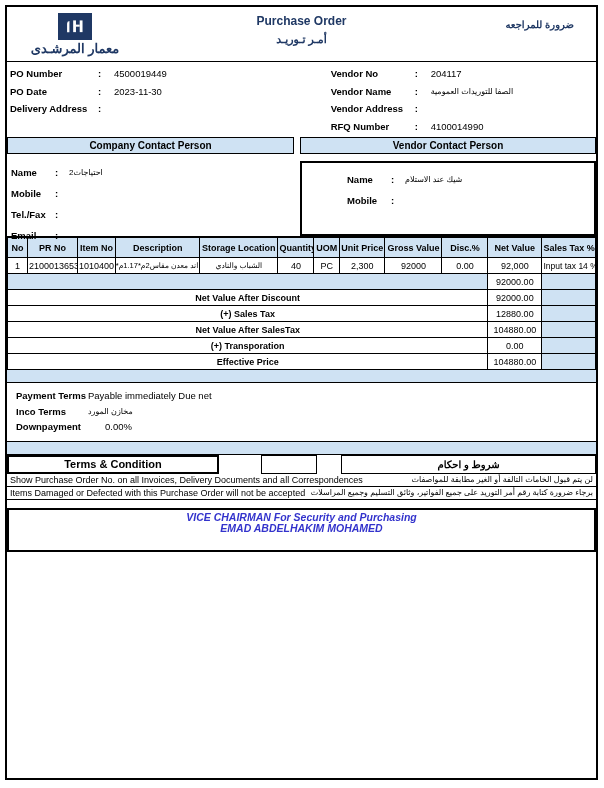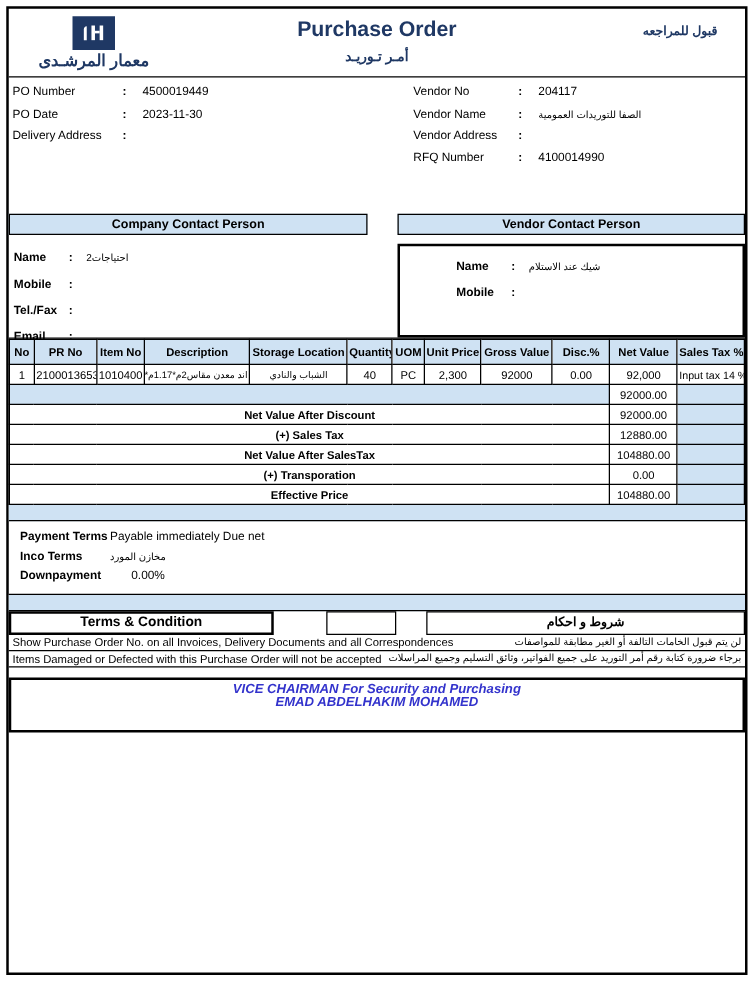--- a/index.html
+++ b/index.html
@@ -6,38 +6,38 @@
   body { background: #fff; font-family: "Liberation Sans", sans-serif; }
   .page { position: relative; width: 604px; height: 788px; background: #fff; color: #000; overflow: hidden; }
   .frame { position: absolute; left: 5px; top: 5px; width: 593px; height: 775px; border: 2px solid #000; }
 
   
   .header { position: relative; height: 54px; }
   .logo-wrap { position: absolute; left: 8px; top: 4px; width: 120px; text-align: center; }
   .logo-box { width: 34px; height: 27px; background: var(--navy, #1b2a4a); margin: 2px auto 1px; display: flex; align-items: center; justify-content: center; }
   .brand { font-size: 13px; font-weight: bold; color: var(--navy, #1b2a4a); direction: rtl; }
   .title-wrap { text-align: center; padding-top: 7px; }
-  .po-title { font-size: 17px; font-weight: bold; color: var(--navy, #1F3864); }
+  .po-title { font-size: 12px; font-weight: bold; color: var(--navy, #1F3864); }
   .po-title-ar { font-size: 11px; font-weight: bold; color: var(--navy, #1F3864); margin-top: 5px; direction: rtl; }
   .copy-note { position: absolute; right: 22px; top: 12px; font-size: 10px; font-weight: bold; color: var(--navy, #1F3864); direction: rtl; }
   .hline { border-top: 1px solid #000; }
 
   
   .po-info { display: flex; padding: 3px 3px 2px; }
   .po-col-left { width: 55%; }
   .po-col-right { flex: 1; }
   .info-row { display: flex; align-items: center; height: 17.5px; font-size: 9.5px; }
-  .info-row .lbl { font-weight: normal; width: 88px; }
+  .info-row .lbl { font-weight: bold; width: 88px; }
   .po-col-right .info-row .lbl { width: 84px; }
   .info-row .sep { font-weight: bold; width: 16px; }
   .info-row .val { white-space: nowrap; }
   .val.ar { font-size: 8px; direction: rtl; }
 
   
-  .contact { display: flex; gap: 24px; height: 100px; border-bottom: 1px solid #000; margin-top: 34px; }
+  .contact { display: flex; gap: 6px; height: 100px; border-bottom: 1px solid #000; }
   .contact-left { width: 287px; }
   .contact-right { flex: 1; display: flex; flex-direction: column; }
   .band-title { height: 17px; line-height: 15px; background: var(--light-blue, #CFE2F3); border: 1px solid #000; text-align: center; font-weight: bold; font-size: 10px; }
   .contact-fields { padding: 8px 4px 0; }
   .c-row { display: flex; align-items: center; height: 21px; font-size: 9.5px; }
   .c-row .lbl { font-weight: bold; width: 44px; }
   .c-row .sep { font-weight: bold; width: 14px; }
   .vendor-field-box { border: 2px solid #000; flex: 1; margin-top: 7px; padding: 6px 4px 0 45px; }
 
   .supply-note { font-size: 9.5px; font-weight: bold; padding: 3px 3px 2px; height: 16px; }
@@ -88,21 +88,21 @@
             <rect x="15.5" y="1.5" width="3" height="12.5" fill="#fff"></rect>
             <rect x="11.5" y="6" width="4" height="2.2" fill="#fff"></rect>
           </svg>
         </div>
         <div class="brand">معمار المرشـدى</div>
       </div>
       <div class="title-wrap">
         <div class="po-title">Purchase Order</div>
         <div class="po-title-ar">أمـر تـوريـد</div>
       </div>
-      <div class="copy-note">قبول للمراجعه</div>
+      <div class="copy-note">ضرورة للمراجعه</div>
     </div>
     <div class="hline"></div>
 
     <div class="po-info">
       <div class="po-col-left">
         <div class="info-row">
           <span class="lbl">PO Number</span>
           <span class="sep">:</span>
           <span class="val">4500019449</span>
         </div>

